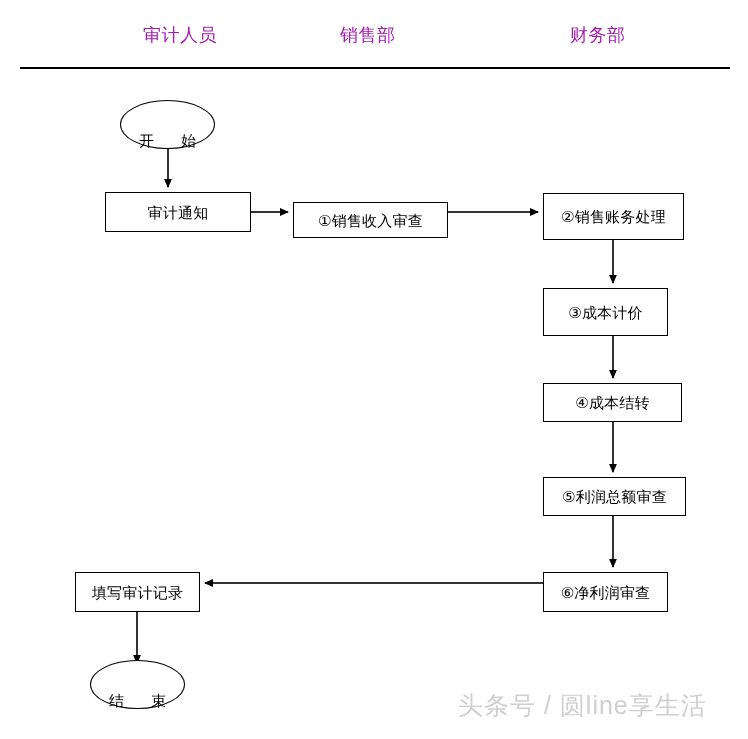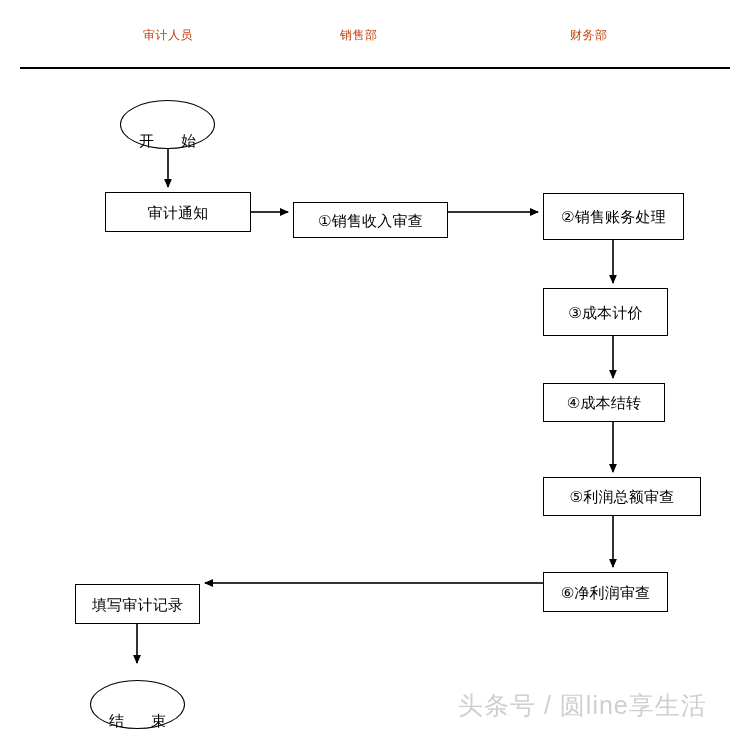--- a/index.html
+++ b/index.html
@@ -15,23 +15,23 @@
     position: relative;
     width: 748px;
     height: 739px;
     background: #ffffff;
     overflow: hidden;
   }
 
   
   .lane-label {
     position: absolute;
-    font-size: 12px;
+    font-size: 18px;
     line-height: 18px;
-    color: #c2410c;
+    color: #a21caf;
     white-space: nowrap;
     letter-spacing: 0.5px;
   }
   #lane-auditor { left: 143px; top: 26px; }
   #lane-sales   { left: 340px; top: 26px; }
   #lane-finance { left: 570px; top: 26px; }
 
   .header-rule {
     position: absolute;
     left: 20px;
@@ -163,35 +163,35 @@
   </div>
 
   <div class="node-box" id="node-step2" style="left:543px; top:193px; width:141px; height:47px;">
     <span>②销售账务处理</span>
   </div>
 
   <div class="node-box" id="node-step3" style="left:543px; top:288px; width:125px; height:48px;">
     <span>③成本计价</span>
   </div>
 
-  <div class="node-box" id="node-step4" style="left:543px; top:383px; width:122px; height:39px;">
+  <div class="node-box" id="node-step4" style="left:543px; top:383px; width:139px; height:39px;">
     <span>④成本结转</span>
   </div>
 
-  <div class="node-box" id="node-step5" style="left:543px; top:477px; width:158px; height:39px;">
+  <div class="node-box" id="node-step5" style="left:543px; top:477px; width:143px; height:39px;">
     <span>⑤利润总额审查</span>
   </div>
 
   <div class="node-box" id="node-step6" style="left:543px; top:572px; width:125px; height:40px;">
     <span>⑥净利润审查</span>
   </div>
 
-  <div class="node-box" id="node-record" style="left:75px; top:572px; width:125px; height:40px;margin-top:12px;">
+  <div class="node-box" id="node-record" style="left:75px; top:572px; width:125px; height:40px;">
     <span>填写审计记录</span>
   </div>
 
-  <div class="node-ellipse" id="node-end" style="left:90px; top:680px; width:95px; height:49px;">
+  <div class="node-ellipse" id="node-end" style="left:90px; top:660px; width:95px; height:49px;">
     <span class="ellipse-text">结　束</span>
   </div>
 
   <div id="watermark">头条号 / 圆line享生活</div>
 
 </div>
 
 </body></html>

